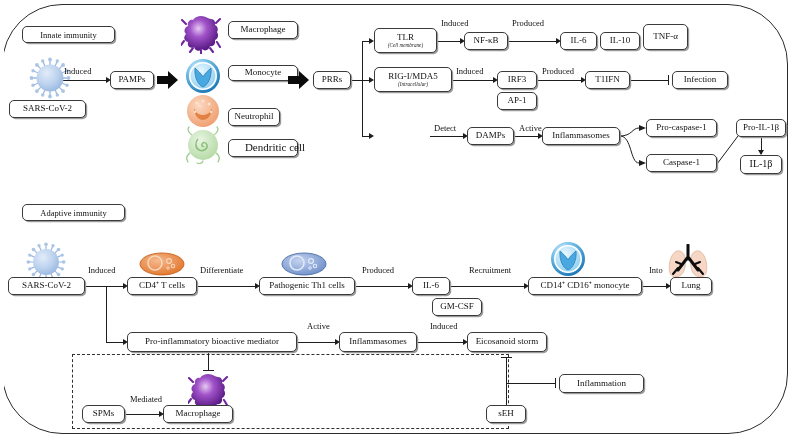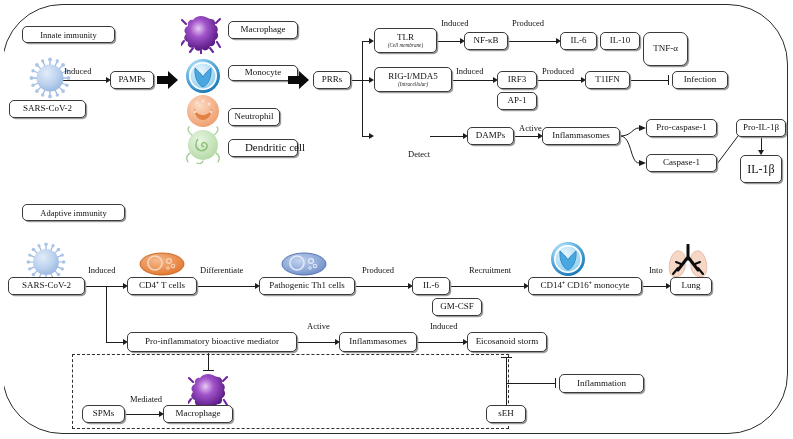--- a/index.html
+++ b/index.html
@@ -252,21 +252,21 @@
 
   <div class="lbl" style="left:512px;top:18px;">Produced</div>
   <div class="hline" style="left:508px;top:41px;width:50px;"></div>
   <div class="arrowR" style="left:556px;top:38px;"></div>
   <div class="node" style="left:560px;top:32px;width:37px;height:18px;font-size:9px;">
       <span class="t">IL-6</span>
     </div>
   <div class="node" style="left:600px;top:32px;width:40px;height:18px;font-size:9px;">
       <span class="t">IL-10</span>
     </div>
-  <div class="node" style="left:643px;top:32px;width:45px;height:34px;font-size:9px;border-radius:7px;">
+  <div class="node" style="left:643px;top:24px;width:45px;height:26px;font-size:9px;">
       <span class="t">TNF-α</span>
     </div>
 
   <div class="lbl" style="left:456px;top:66px;">Induced</div>
   <div class="hline" style="left:452px;top:80px;width:43px;"></div>
   <div class="arrowR" style="left:493px;top:77px;"></div>
   <div class="node" style="left:497px;top:71px;width:40px;height:18px;font-size:9px;">
       <span class="t">IRF3</span>
     </div>
   <div class="node" style="left:497px;top:92px;width:40px;height:18px;font-size:9px;">
@@ -279,21 +279,21 @@
   <div class="node" style="left:585px;top:71px;width:45px;height:18px;font-size:9px;">
       <span class="t">T1IFN</span>
     </div>
 
   <div class="hline" style="left:630px;top:80px;width:38px;"></div>
   <div class="stopV" style="left:668px;top:75px;"></div>
   <div class="node" style="left:672px;top:71px;width:56px;height:18px;font-size:9px;">
       <span class="t">Infection</span>
     </div>
 
-  <div class="lbl" style="left:408px;top:123px;margin-top:26px;">Detect</div>
+  <div class="lbl" style="left:434px;top:123px;">Detect</div>
   <div class="hline" style="left:430px;top:136px;width:35px;"></div>
   <div class="arrowR" style="left:463px;top:133px;"></div>
   <div class="node" style="left:467px;top:127px;width:47px;height:18px;font-size:9px;">
       <span class="t">DAMPs</span>
     </div>
 
   <div class="lbl" style="left:519px;top:123px;">Active</div>
   <div class="hline" style="left:514px;top:136px;width:26px;"></div>
   <div class="arrowR" style="left:538px;top:133px;"></div>
   <div class="node" style="left:542px;top:127px;width:78px;height:18px;font-size:9px;">
@@ -315,21 +315,21 @@
 
   <svg style="position:absolute;left:714px;top:124px;width:40px;height:44px;z-index:3;overflow:visible;">
     <line x1="3" y1="40" x2="27" y2="8" stroke="#1d1d1d" stroke-width="1"></line>
     <polygon points="30,3 29.5,12 23,7.5" fill="#1d1d1d"></polygon>
   </svg>
   <div class="node" style="left:736px;top:119px;width:50px;height:18px;font-size:9px;">
       <span class="t">Pro-IL-1β</span>
     </div>
   <div class="vline" style="left:761px;top:137px;height:17px;"></div>
   <div class="arrowD" style="left:758px;top:150px;"></div>
-  <div class="node" style="left:740px;top:155px;width:42px;height:28px;font-size:12px;">
+  <div class="node" style="left:740px;top:155px;width:42px;height:19px;font-size:10px;">
       <span class="t">IL-1β</span>
     </div>
 
   <div class="tag" style="left:22px;top:204px;width:103px;height:17px;">Adaptive immunity</div>
 
   <div class="virus" style="left:24px;top:240px;">
     <svg width="44" height="44" viewBox="0 0 46 46">
       <g stroke="#9cb8e0" stroke-width="1.3" stroke-linecap="round">
         <line x1="23" y1="23" x2="23" y2="4"></line>
           <line x1="23" y1="23" x2="36.4" y2="9.6"></line>

